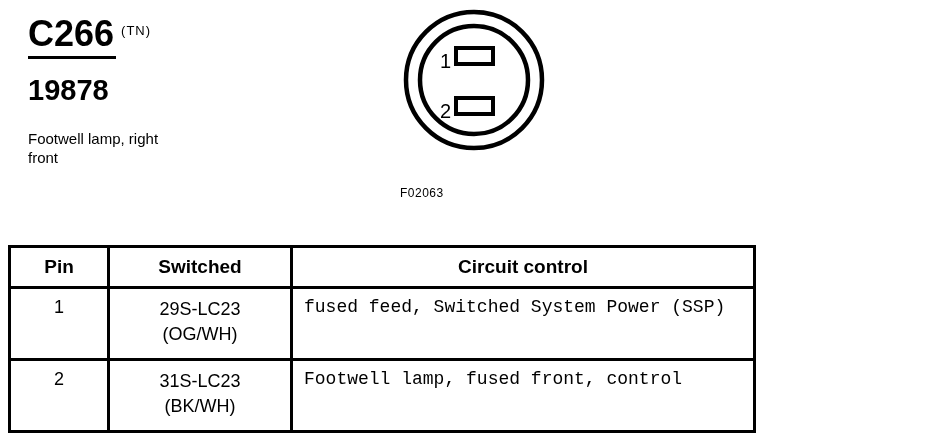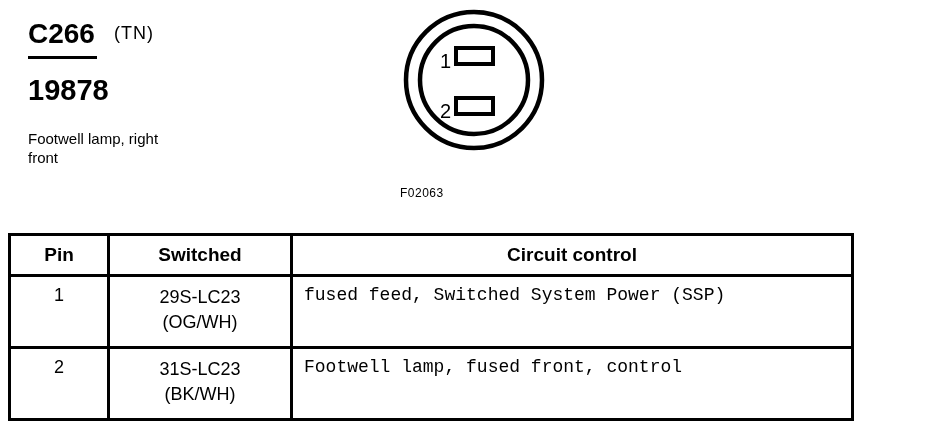--- a/index.html
+++ b/index.html
@@ -9,40 +9,40 @@
     color: #000000;
     font-family: "Liberation Sans", sans-serif;
   }
   body { position: relative; overflow: hidden; }
   .abs { position: absolute; }
 
   
   #connector-id-block { left: 28px; top: 18px; }
   #connector-id {
     display: inline-block;
-    font-size: 28px; font-weight: bold; line-height: 32px;
+    font-size: 36px; font-weight: bold; line-height: 32px;
     border-bottom: 3px solid #000;
     padding: 0 2px 6px 0;
   }
   #connector-suffix {
-    font-size: 18px; font-weight: normal;
+    font-size: 13px; font-weight: normal;
     vertical-align: top; position: relative; top: 5px;
-    margin-left: 17px; letter-spacing: 1px;
+    margin-left: 5px; letter-spacing: 1px;
   }
   #part-number { left: 28px; top: 74px; font-size: 29px; font-weight: bold; }
   #connector-description { left: 28px; top: 129px; width: 162px; font-size: 15px; line-height: 19px; }
 
   
   #connector-diagram { left: 400px; top: 4px; }
   #connector-diagram text { font-family: "Liberation Sans", sans-serif; fill: #000; }
   #figure-label { left: 400px; top: 186px; width: 150px; font-size: 12px; letter-spacing: 0.5px; }
 
   
   #pin-table {
-    left: 8px; top: 233px; width: 846px;
+    left: 8px; top: 245px; width: 748px;
     border-collapse: collapse; table-layout: fixed;
   }
   #pin-table th, #pin-table td { border: 3px solid #000; background: #fff; }
   #pin-table th {
     font-size: 19px; font-weight: bold;
     text-align: center; vertical-align: middle;
     height: 41px;
   }
   #pin-table td {
     font-size: 18px;

